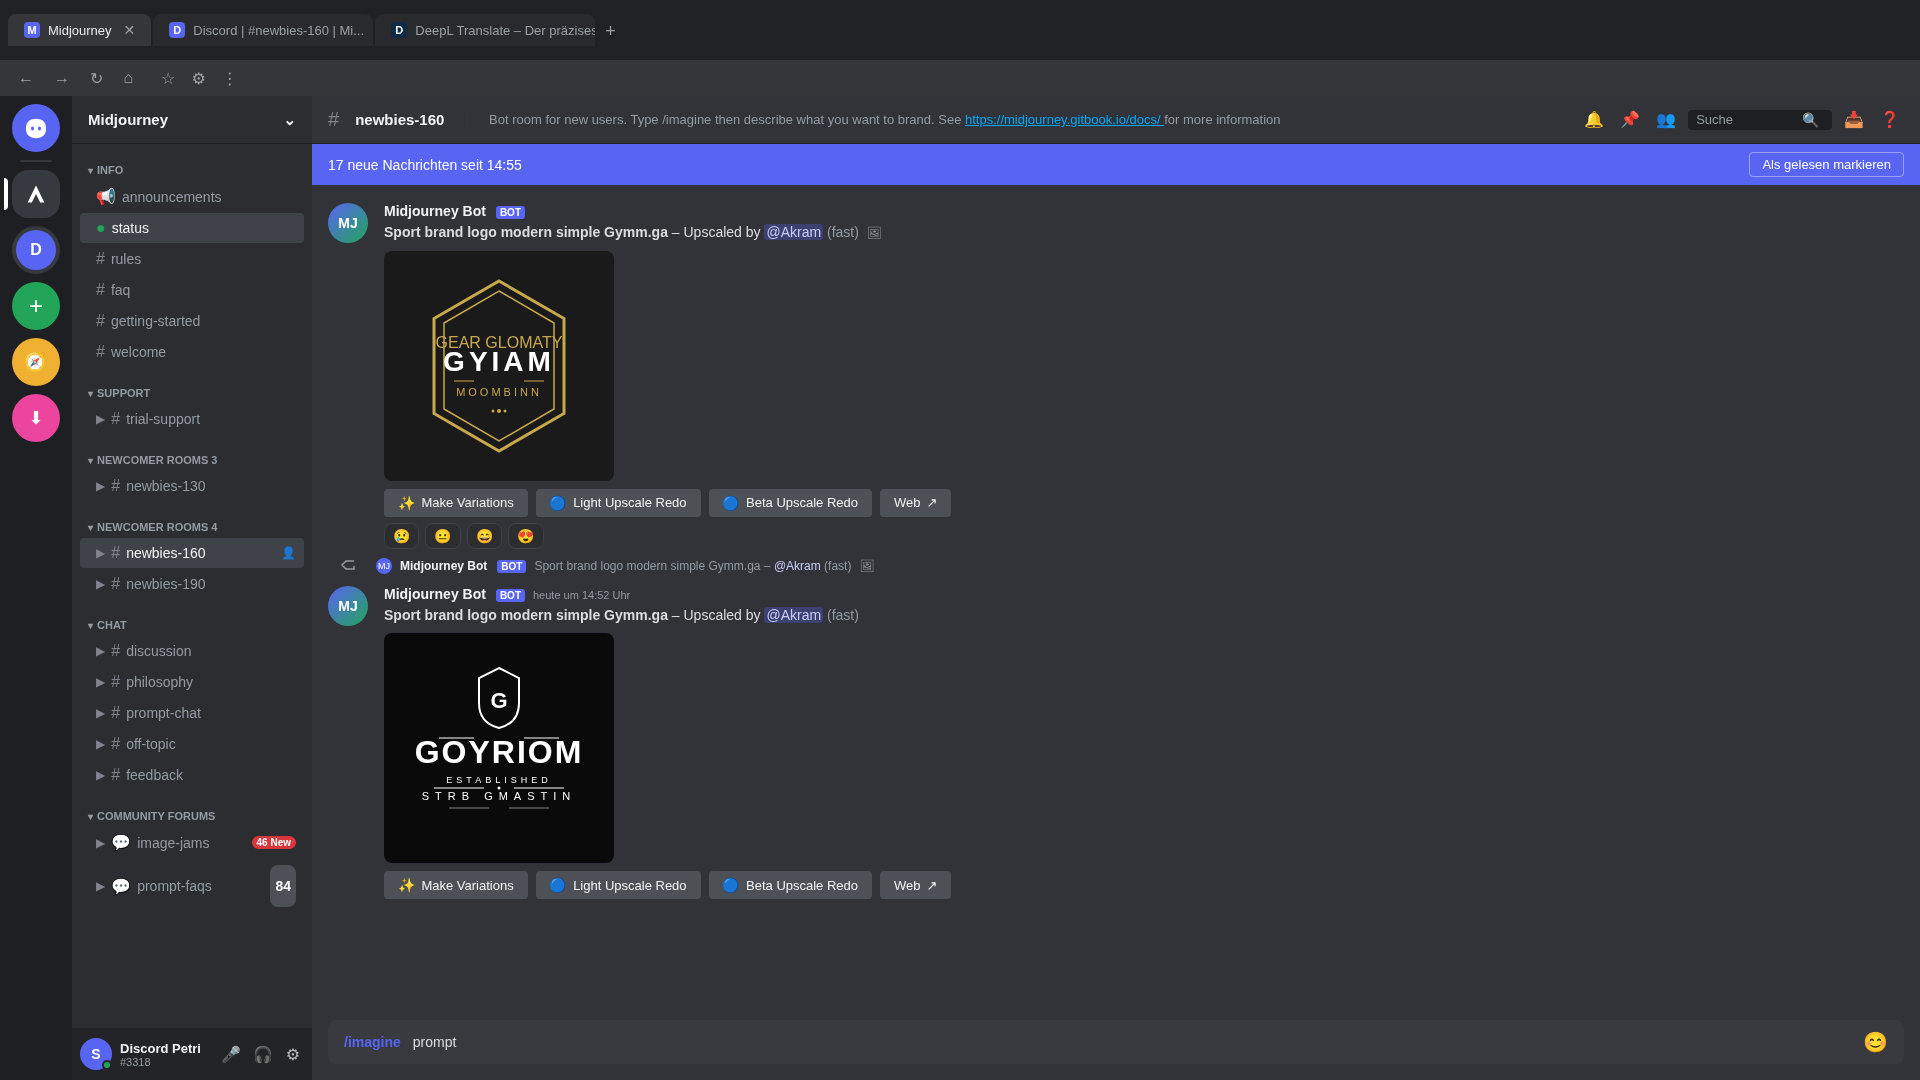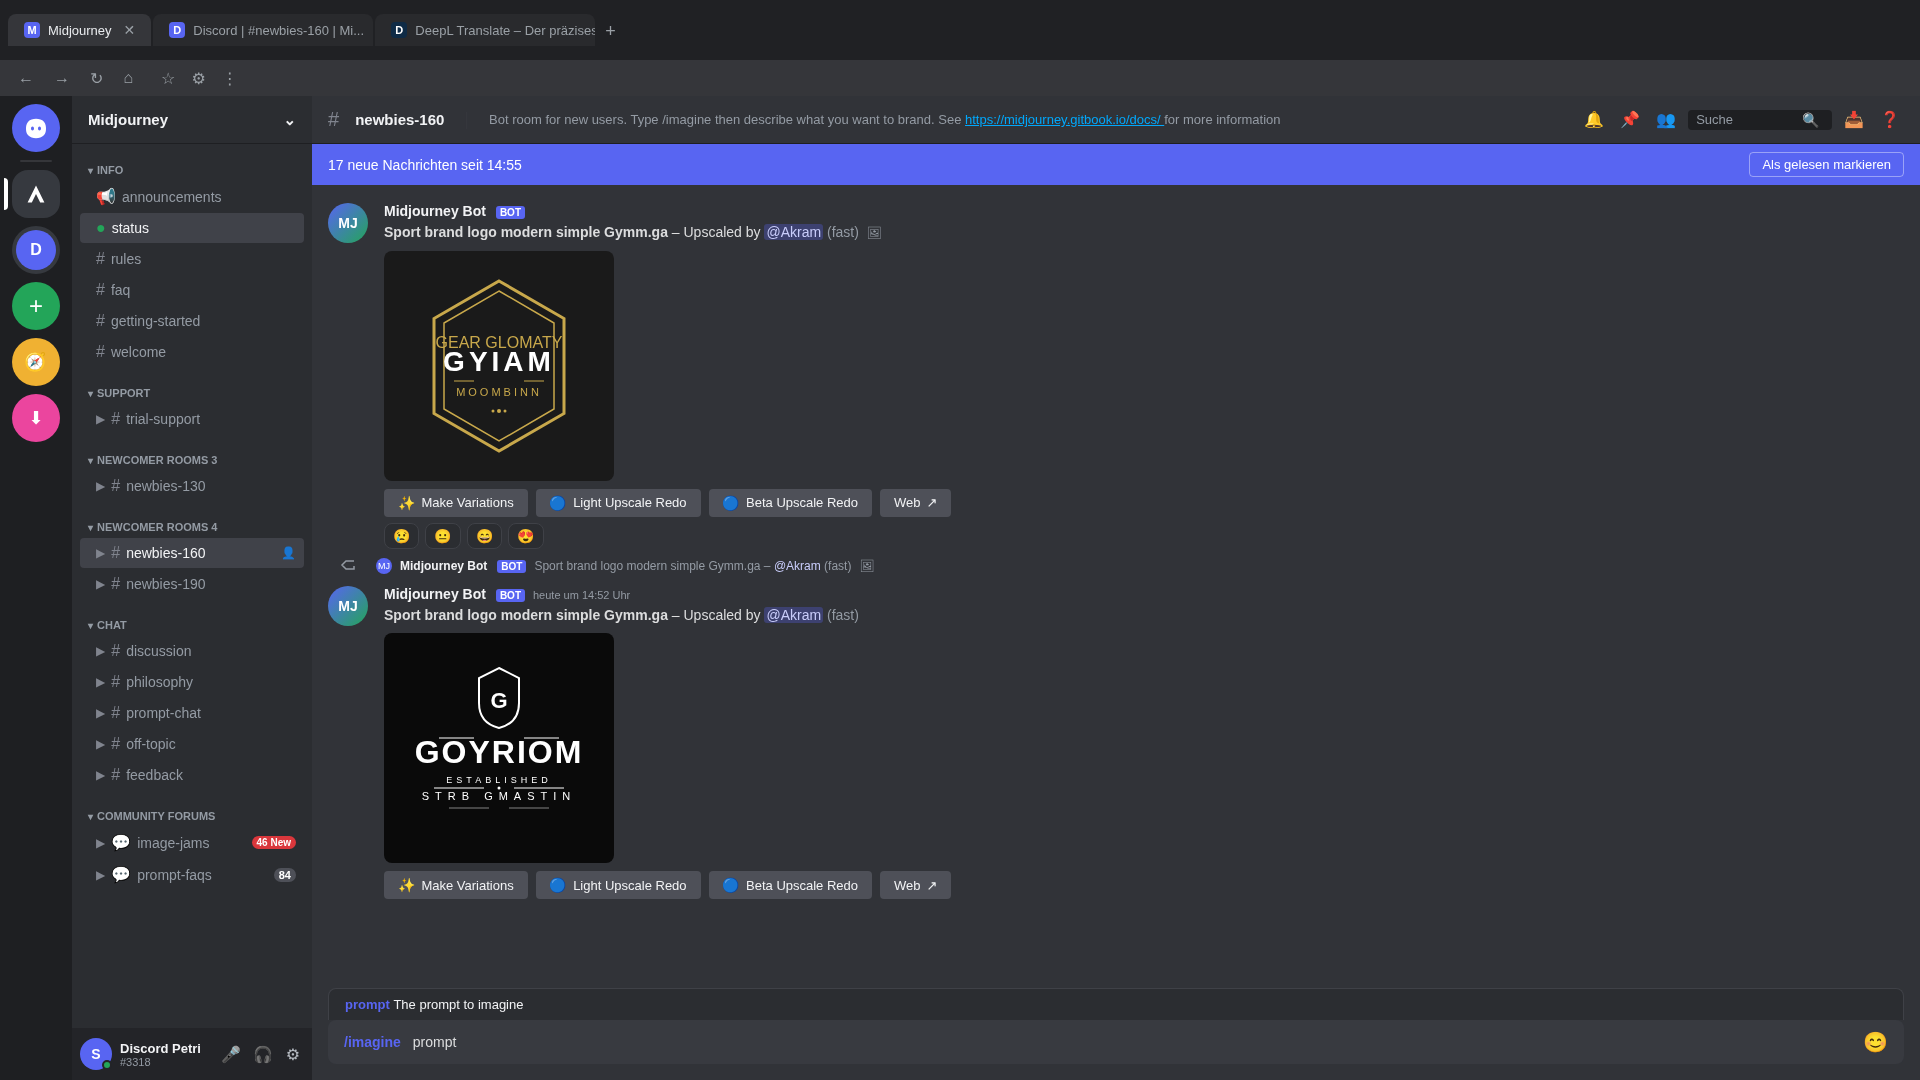--- a/index.html
+++ b/index.html
@@ -303,21 +303,21 @@
         <div class="channel-item">
           <span class="expand-icon">▶</span>
           <span class="channel-icon">💬</span>
           <span class="channel-name">image-jams</span>
           <span class="badge" style="font-size:10px;padding:1px 5px;">46 New</span>
         </div>
         <div class="channel-item">
           <span class="expand-icon">▶</span>
           <span class="channel-icon">💬</span>
           <span class="channel-name">prompt-faqs</span>
-          <span class="badge gray" style="font-size:11px;padding:1px 5px;">84</span>
+          <span class="badge gray" style="font-size:14px;padding:13px 5px;">84</span>
         </div>
       </div>
     </div>
 
     <div class="user-info">
       <div class="user-avatar">
         <span>S</span>
         <div class="user-status"></div>
       </div>
       <div class="user-name">
@@ -508,25 +508,20 @@
               <span>Web</span>
               <span>↗</span>
             </button>
           </div>
         </div>
       </div>
 
     </div>
 
     <div class="message-input-area">
-      <div class="autocomplete-popup">
-        <span style="color:#5865f2; font-weight:600;">prompt</span>
-        <span> </span>
-        <span>The prompt to imagine</span>
-      </div>
       <div class="message-input-box">
         <span class="input-command">/imagine</span>
         <input class="input-field" type="text" value="prompt" placeholder="prompt" style="">
         <button class="input-emoji-btn">😊</button>
       </div>
     </div>
 
   </div>
 
 </div>

